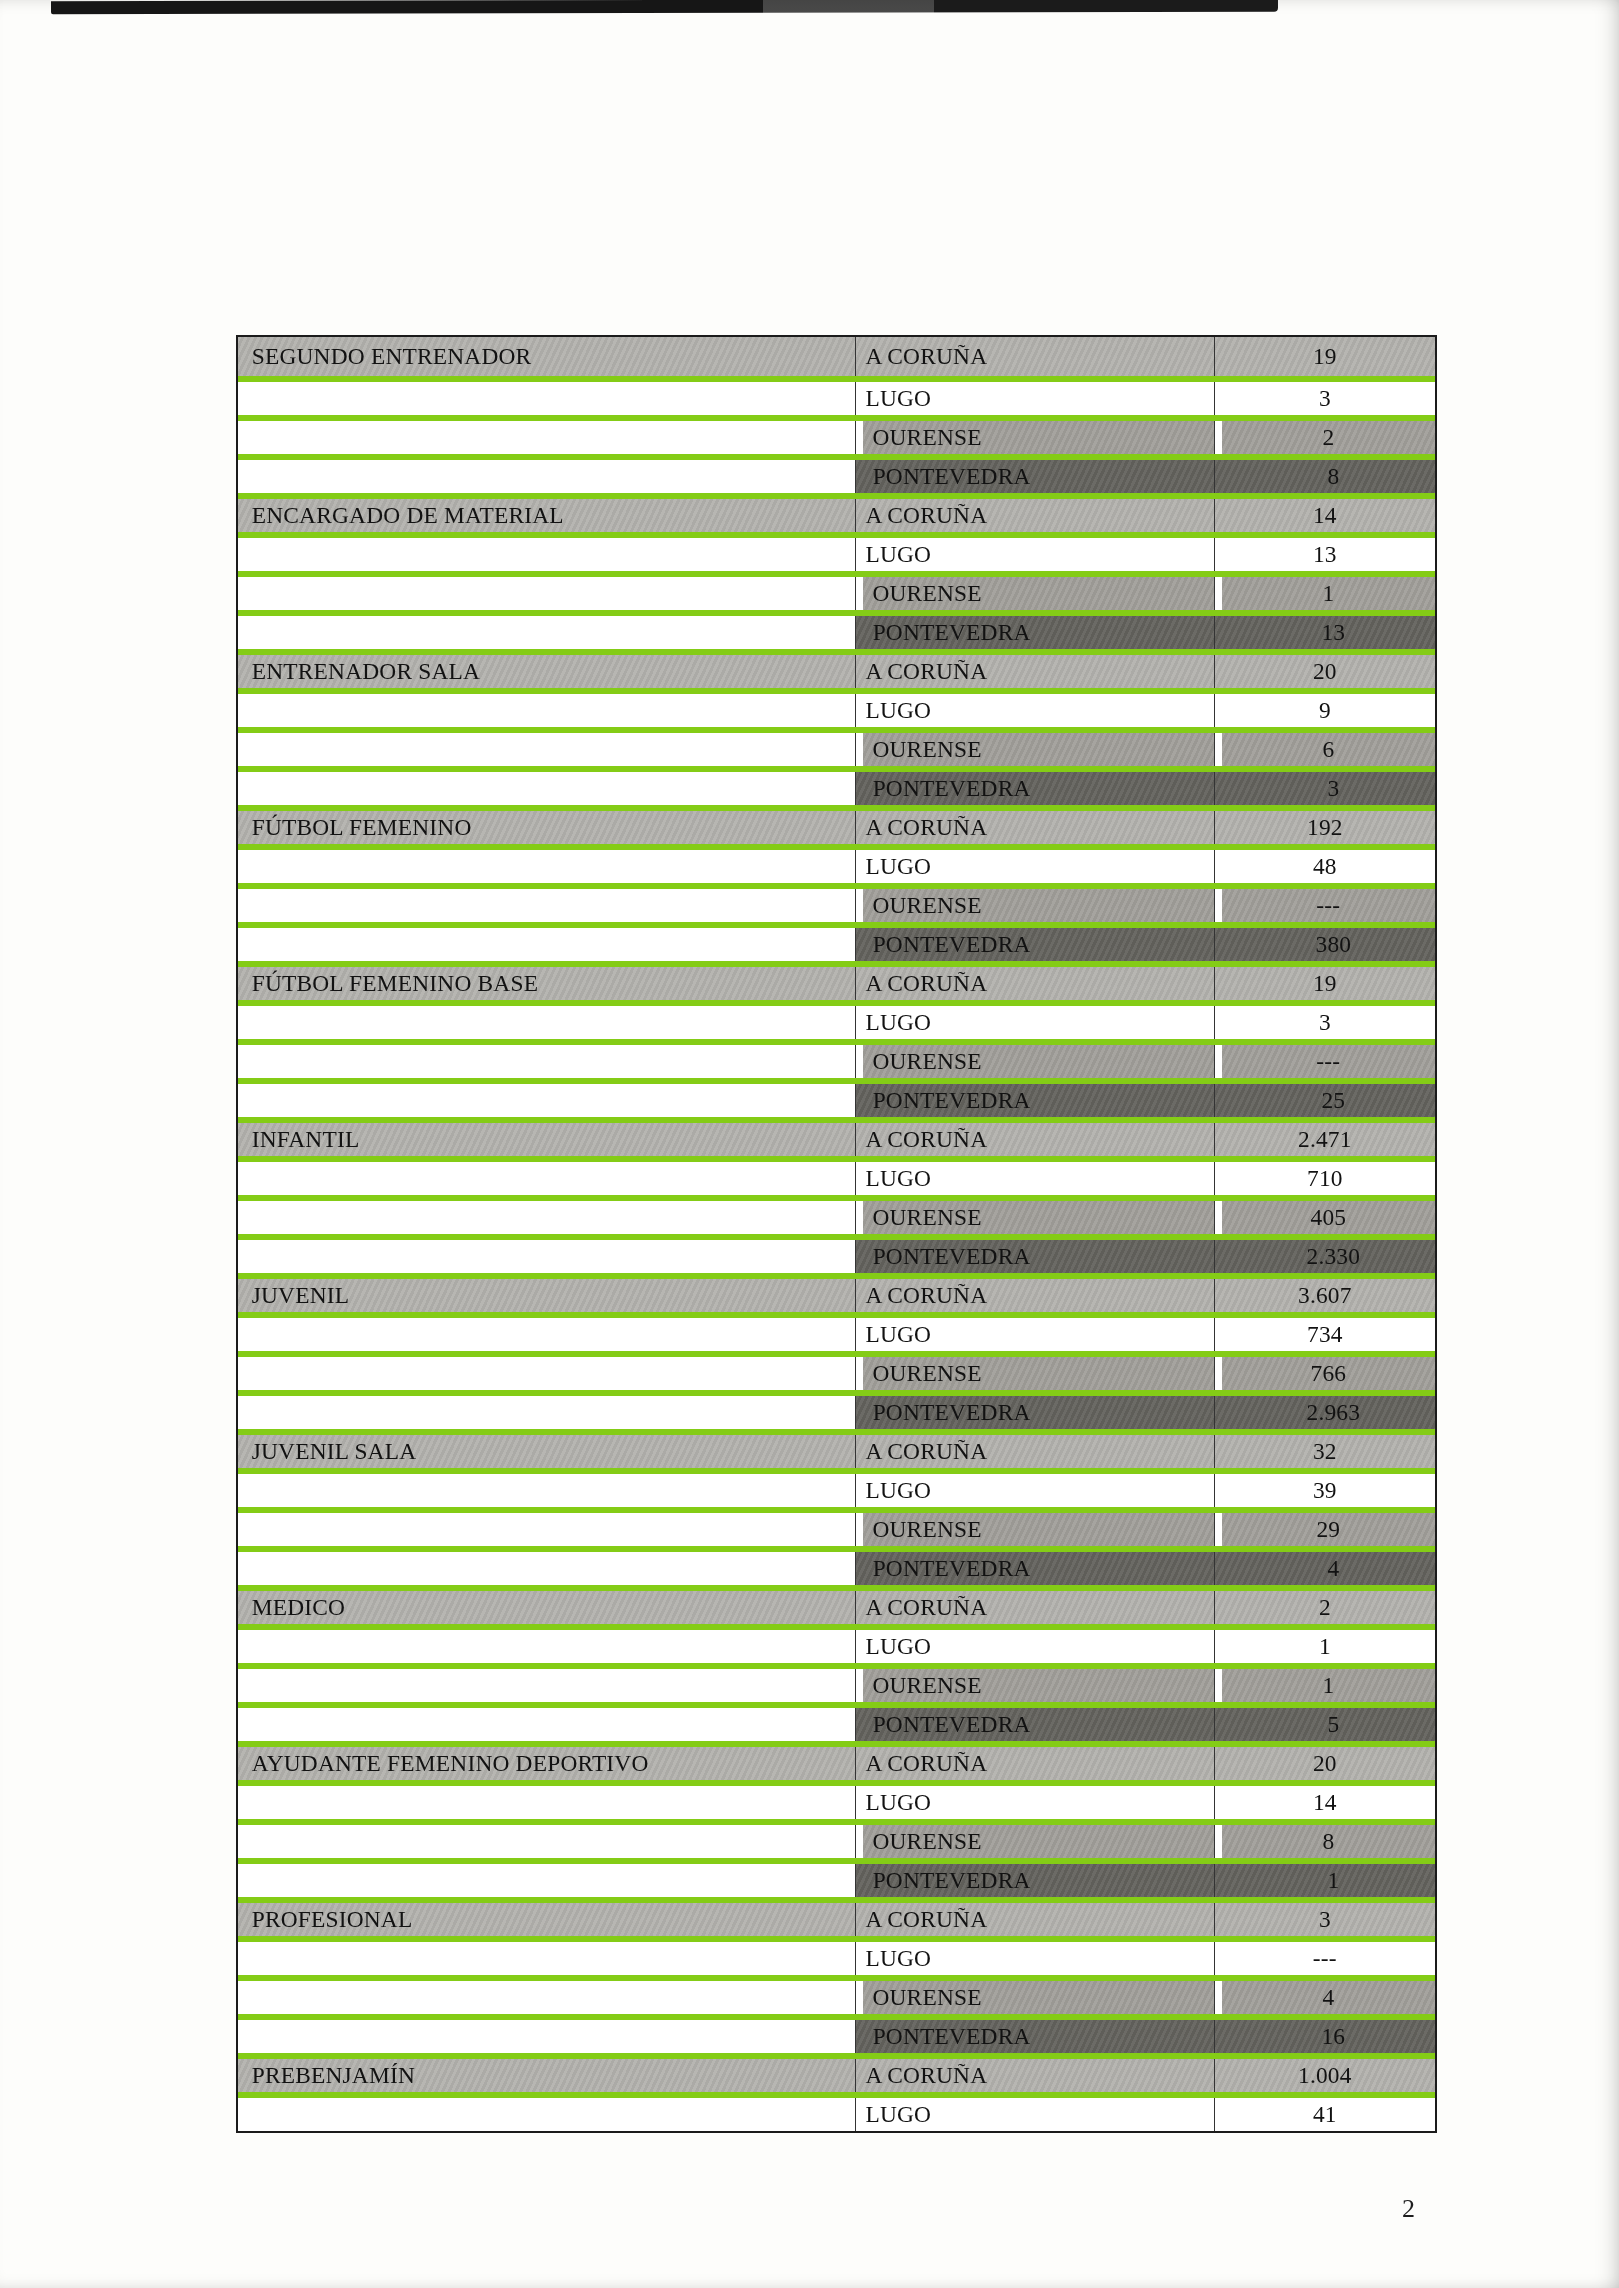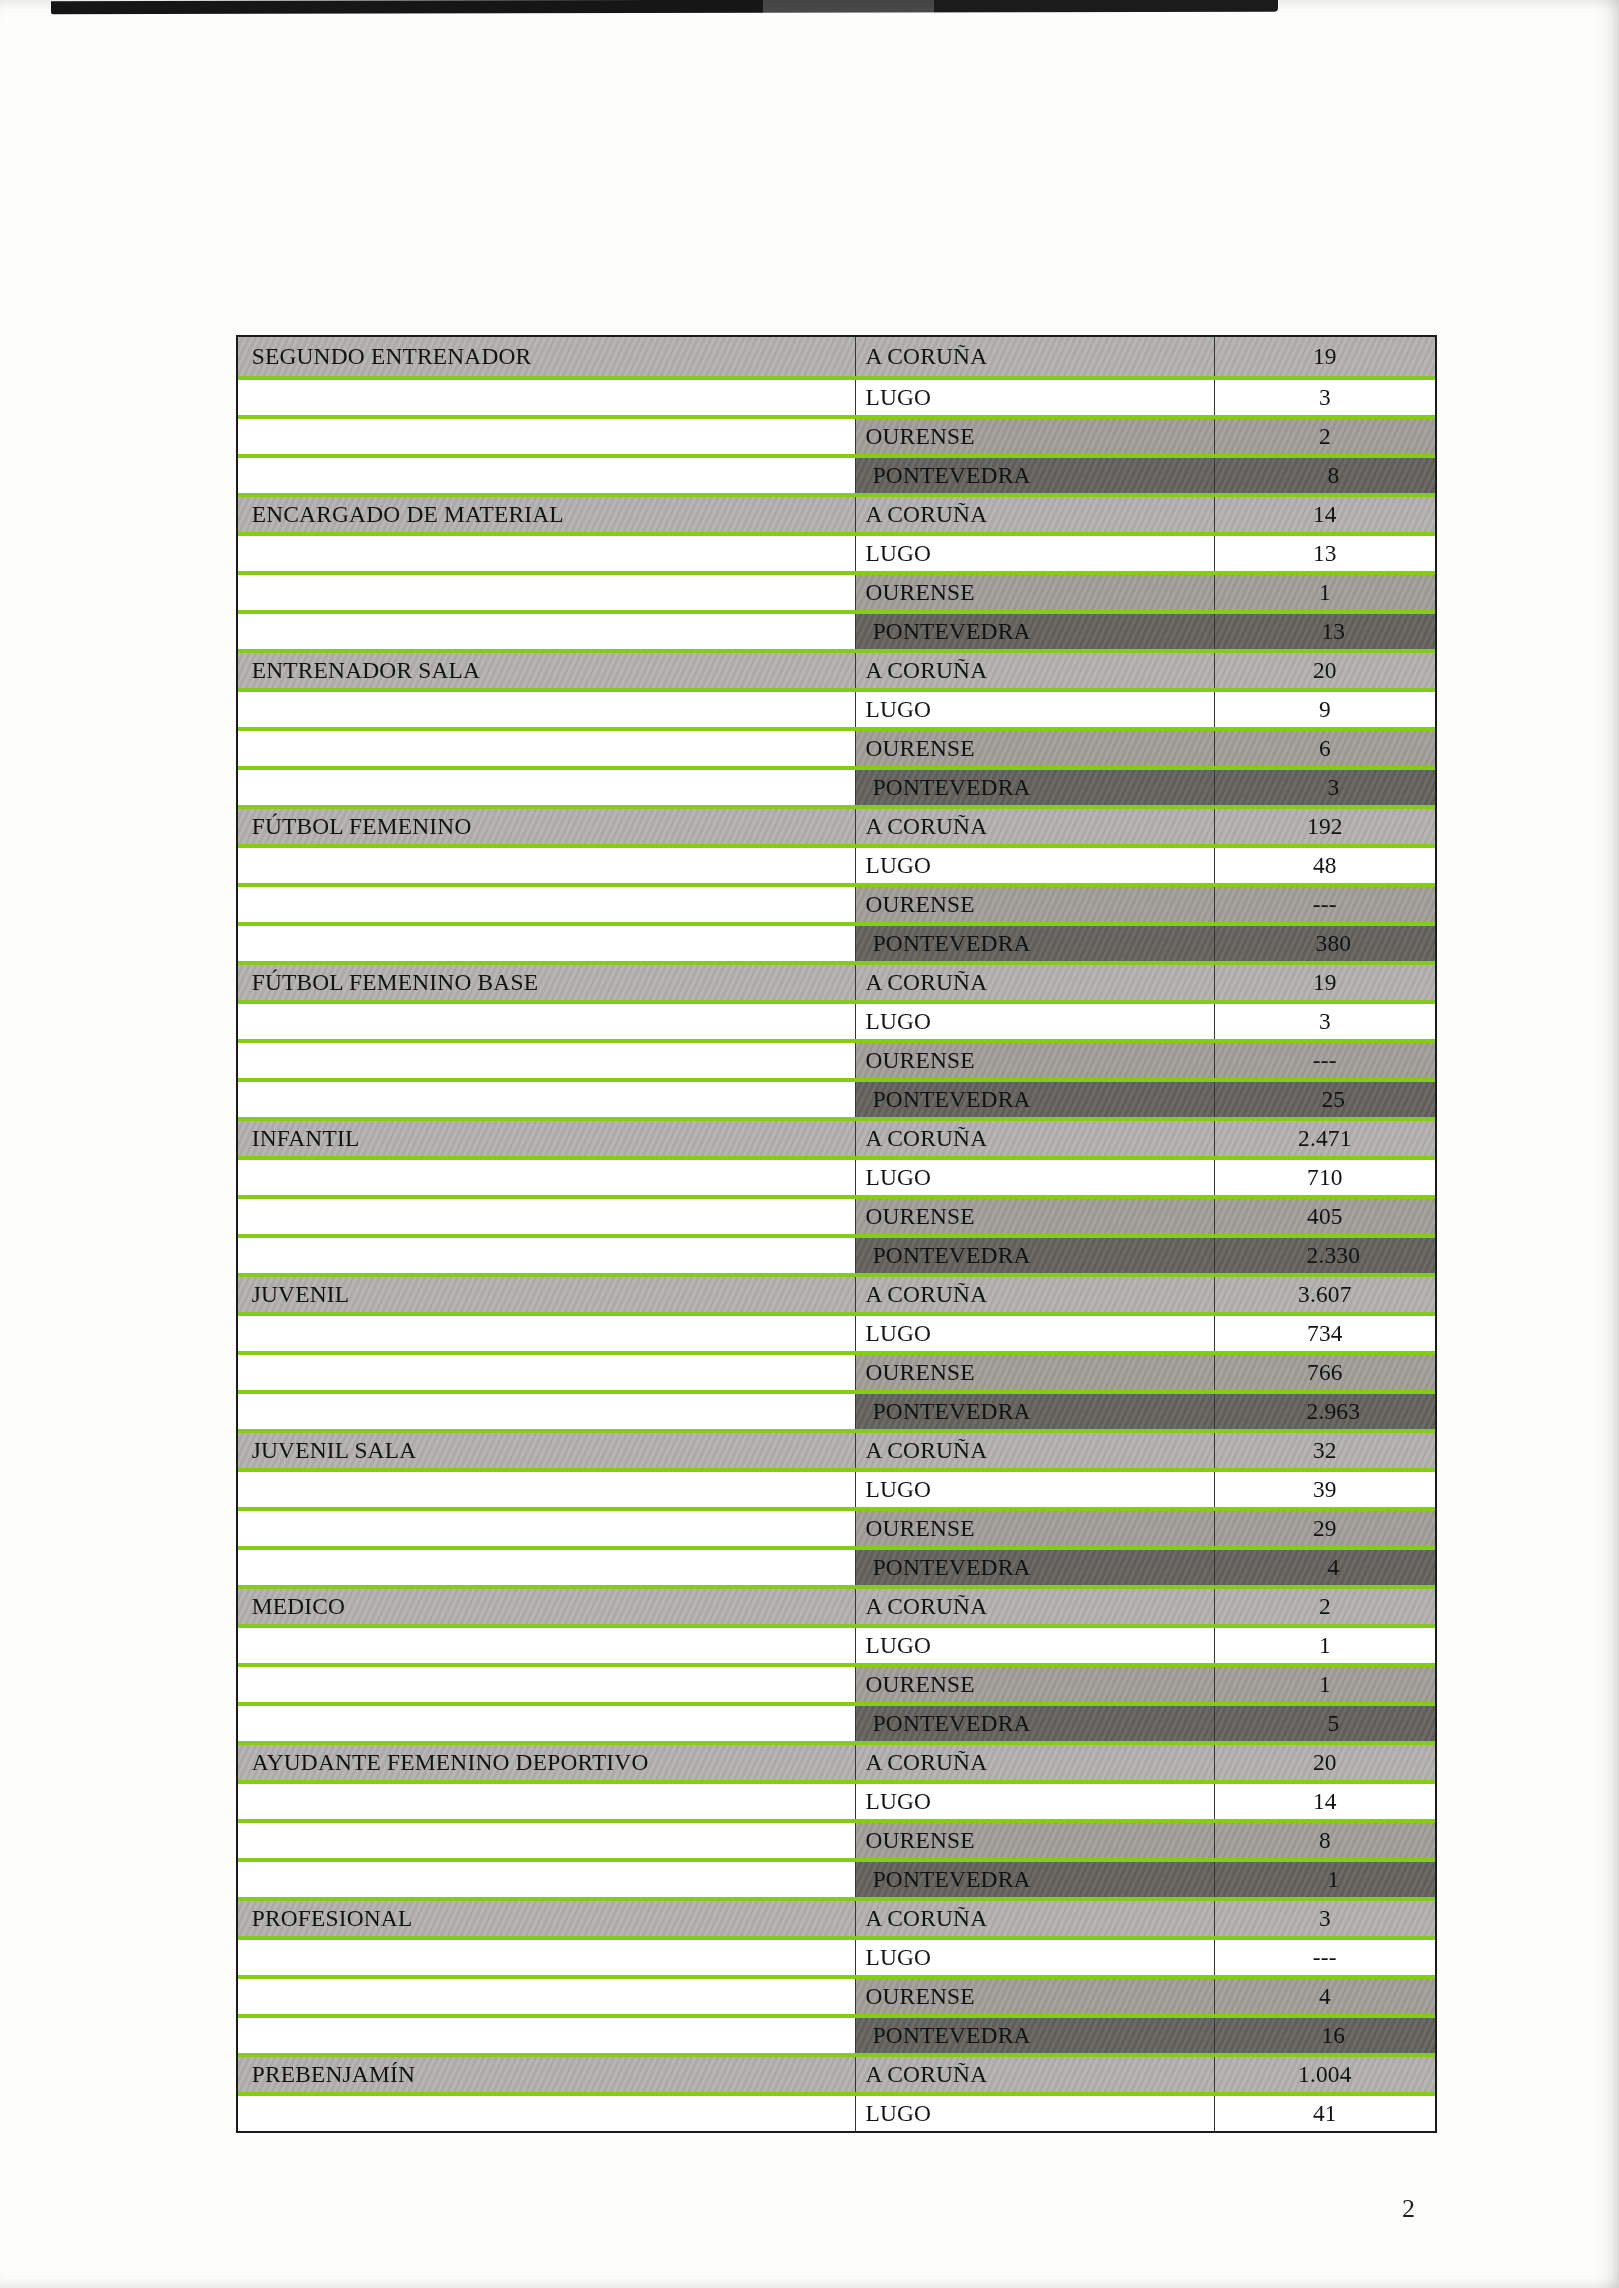--- a/index.html
+++ b/index.html
@@ -46,37 +46,37 @@
     left: 236px; top: 335px;
     width: 1201px;
     border: 2px solid var(--border, #1b1b1b);
     background: #ffffff;
   }
   .row {
     display: grid;
     grid-template-columns: 51.6% 30.0% 18.4%;
     height: 39px;
   }
-  .row + .row { border-top: 4px solid #84cc16; }
+  .row + .row { border-top: 6px solid #84cc16; }
   .cell {
     display: flex;
     align-items: center;
     font-size: 23.4px;
     letter-spacing: 0.2px;
     white-space: nowrap;
     overflow: hidden;
     color: var(--text, #121212);
   }
   .cat  { padding-left: 13.7px; border-right: 1px solid #343434; background: #ffffff; }
   .prov { padding-left: 9.8px; border-right: 1px solid #343434; }
   .val  { justify-content: center; }
   
   .row.s0 .cell                 { background-color: var(--shade-first, #b3b2ae); }
   .row.s1 .cell                 { background-color: #ffffff; }
-  .row.s2 .prov, .row.s2 .val   { background-color: var(--shade-medium, #a19f9a); }
+  .row.s2 .prov, .row.s2 .val   { background-color: var(--shade-medium, #a19f9a); margin-left: 7px; }
   .row.s3 .prov, .row.s3 .val   { background-color: var(--shade-dark, #63625d); padding-left: 17px; }
   
   .row.s0 .cell, .row.s2 .prov, .row.s2 .val, .row.s3 .prov, .row.s3 .val {
     background-image: repeating-linear-gradient(115deg,
       rgba(255,255,255,.055) 0 2.9px,
       rgba(0,0,0,.045) 2.9px 5.9px);
   }
   .page-number {
     position: absolute;
     left: 1402px; top: 2194px;

